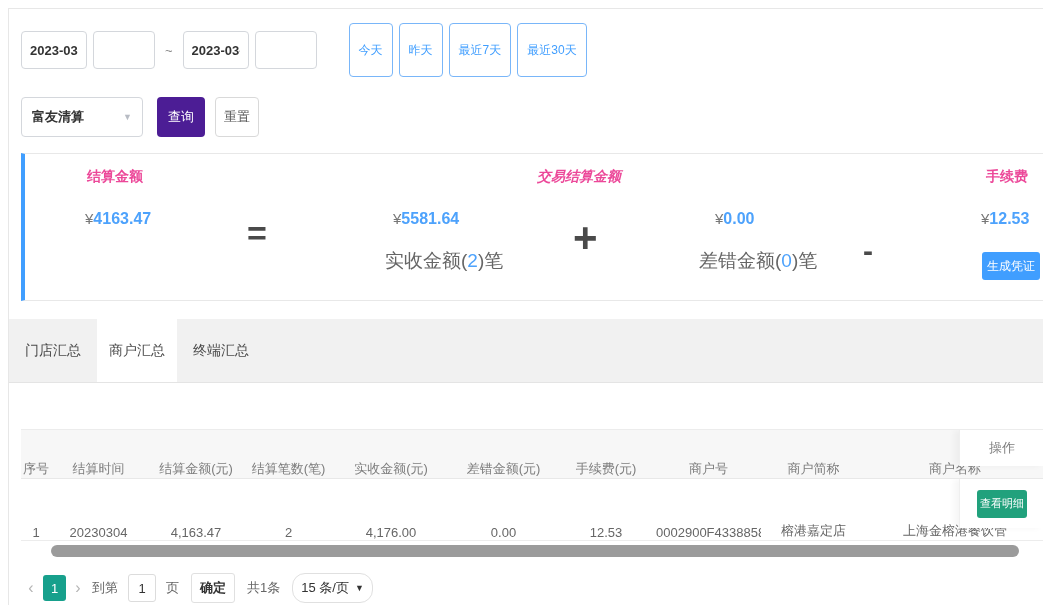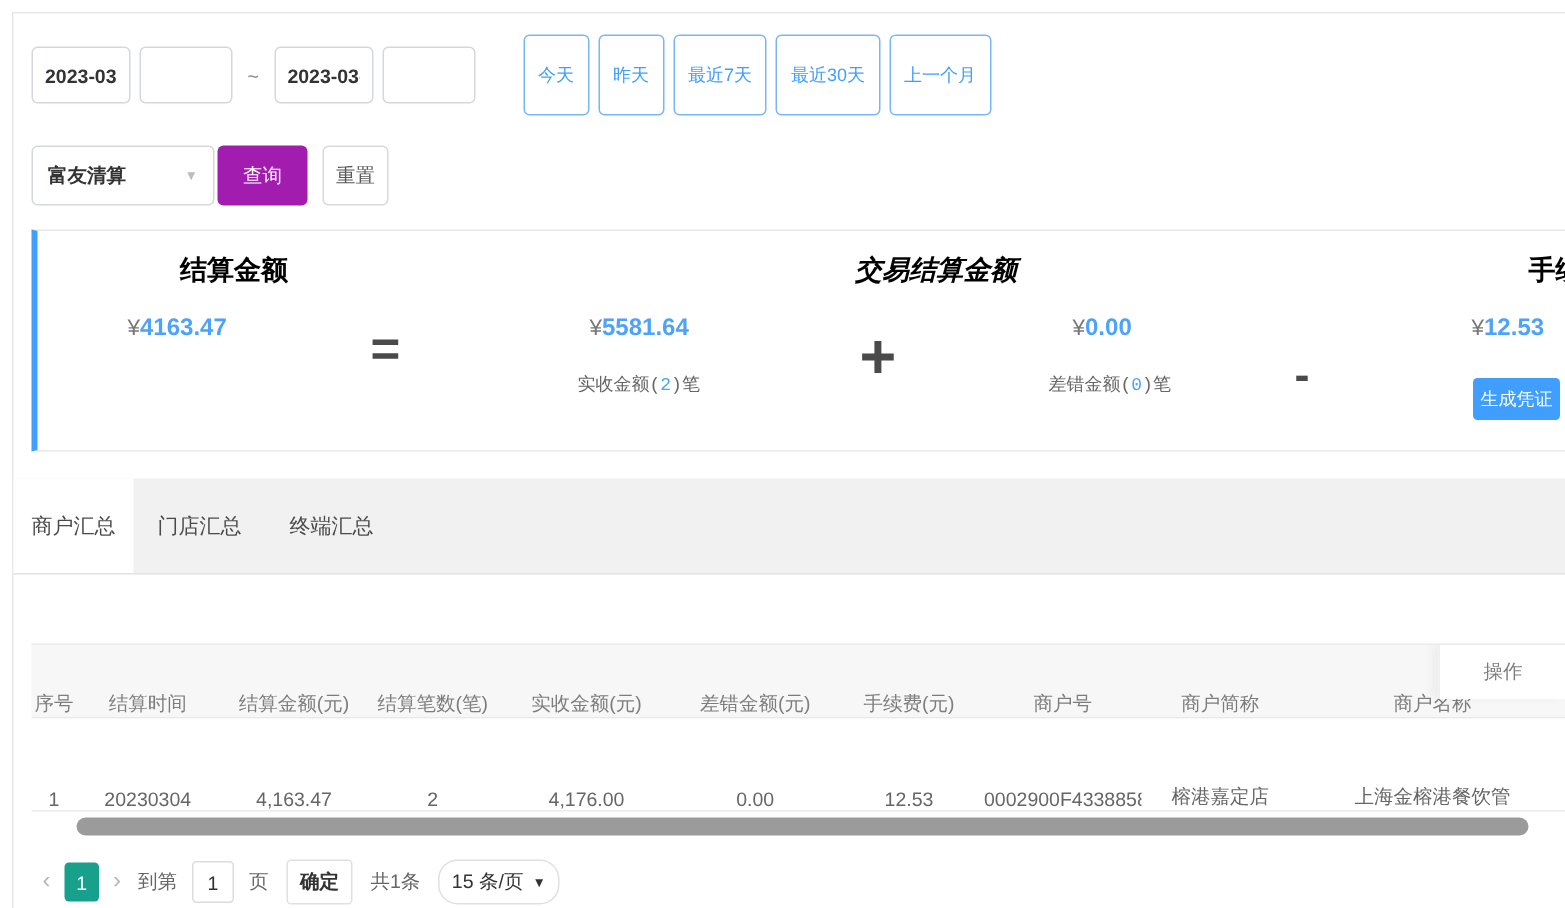--- a/index.html
+++ b/index.html
@@ -22,32 +22,32 @@
     font-family:"Liberation Sans", sans-serif; }
 
   
   .filter-row2 { position:absolute; left:12px; top:88px; display:flex; align-items:center; }
   .select-box { width:122px; height:40px; border:1px solid #d4d7dc; border-radius:4px;
     display:flex; align-items:center; justify-content:space-between; padding:0 10px;
     font-size:13px; font-weight:700; color:#333; cursor:pointer; background:#fff; }
   .select-caret { color:#b8bcc4; font-size:9px; }
   .btn { height:40px; border:none; border-radius:4px; font-size:13px; cursor:pointer;
     font-family:"Liberation Sans", sans-serif; white-space:nowrap; }
-  .btn-query { margin-left:2px; width:60px; background:#a21caf; color:#fff; }
+  .btn-query { margin-left:14px; width:48px; background:#4c1d95; color:#fff; }
   .btn-bill  { margin-left:7px; width:74px; background:#f8a723; color:#fff; }
   .btn-reset { margin-left:10px; width:44px; background:#fff; color:#555; border:1px solid #d9d9d9; }
 
   
   .summary { position:absolute; left:12px; top:144px; width:1028px; height:148px;
     background:#fff; border:1px solid #e8e8e8; border-left:4px solid #409eff; }
   .summary .abs { position:absolute; white-space:nowrap; }
-  .sum-label { font-size:18px; font-weight:700; color:#000000;margin-left:33px; }
+  .sum-label { font-size:14px; font-weight:700; color:#ec4899; }
   .sum-val { font-size:15px; color:#777; }
   .sum-val b { color:#4da2fc; font-weight:700; font-size:16px; }
-  .sum-sub { font-size:12px; color:#666;font-family:Liberation Mono, monospace; }
+  .sum-sub { font-size:19px; color:#666; }
   .sum-sub b { color:#4da2fc; font-weight:400; }
   .op { color:#4a4a4a; font-weight:900; }
   .btn-voucher { position:absolute; left:957px; top:98px; width:58px; height:28px;
     background:#409eff; color:#fff; border:none; border-radius:3px; font-size:12px;
     cursor:pointer; font-family:"Liberation Sans", sans-serif; }
 
   
   .tabs { position:absolute; left:0; top:310px; width:1040px; height:64px;
     background:#f1f1f1; border-bottom:1px solid #e4e4e4; display:flex; align-items:stretch; }
   .tab { display:flex; align-items:center; justify-content:center; font-size:14px;
@@ -99,21 +99,20 @@
     <input class="inp date" value="2023-03-04" style="">
     <input class="inp time" value="" style="">
     <span class="tilde">~</span>
     <input class="inp date" value="2023-03-04" style="">
     <input class="inp time" value="" style="">
     <div class="quick-group">
       <button class="qbtn">今天</button>
       <button class="qbtn">昨天</button>
       <button class="qbtn">最近7天</button>
       <button class="qbtn">最近30天</button>
-      <button class="qbtn">上一个月</button>
     </div>
   </div>
 
   <div class="filter-row2">
     <div class="select-box">
       <span>富友清算</span>
       <span class="select-caret">▼</span>
     </div>
     <button class="btn btn-query">查询</button>
     <button class="btn btn-reset">重置</button>
@@ -147,22 +146,22 @@
     <div class="abs op" style="left:838px; top:80px; font-size:30px;">-</div>
 
     <div class="abs sum-label" style="left:961px; top:14px;">手续费</div>
     <div class="abs sum-val" style="left:956px; top:56px;">
       <span>¥</span><b>12.53</b>
     </div>
     <button class="btn-voucher">生成凭证</button>
   </div>
 
   <div class="tabs">
+    <div class="tab">门店汇总</div>
     <div class="tab active">商户汇总</div>
-    <div class="tab">门店汇总</div>
     <div class="tab">终端汇总</div>
   </div>
 
   <div class="table-wrap">
     <div class="t-row t-head">
       <div class="cell c0">序号</div>
       <div class="cell c1">结算时间</div>
       <div class="cell c2">结算金额(元)</div>
       <div class="cell c3">结算笔数(笔)</div>
       <div class="cell c4">实收金额(元)</div>
@@ -179,20 +178,23 @@
       <div class="cell c0">1</div>
       <div class="cell c1">20230304</div>
       <div class="cell c2">4,163.47</div>
       <div class="cell c3">2</div>
       <div class="cell c4">4,176.00</div>
       <div class="cell c5">0.00</div>
       <div class="cell c6">12.53</div>
       <div class="cell c7">0002900F4338858</div>
       <div class="cell c8">榕港嘉定店</div>
       <div class="cell c9">上海金榕港餐饮管</div>
+      <div class="fixed-cell">
+        <button class="btn-detail">查看明细</button>
+      </div>
     </div>
     <div class="hscroll">
       <div class="hthumb"></div>
     </div>
   </div>
 
   <div class="pagination">
     <div class="pg-arrow">‹</div>
     <button class="pg-page">1</button>
     <div class="pg-arrow">›</div>

